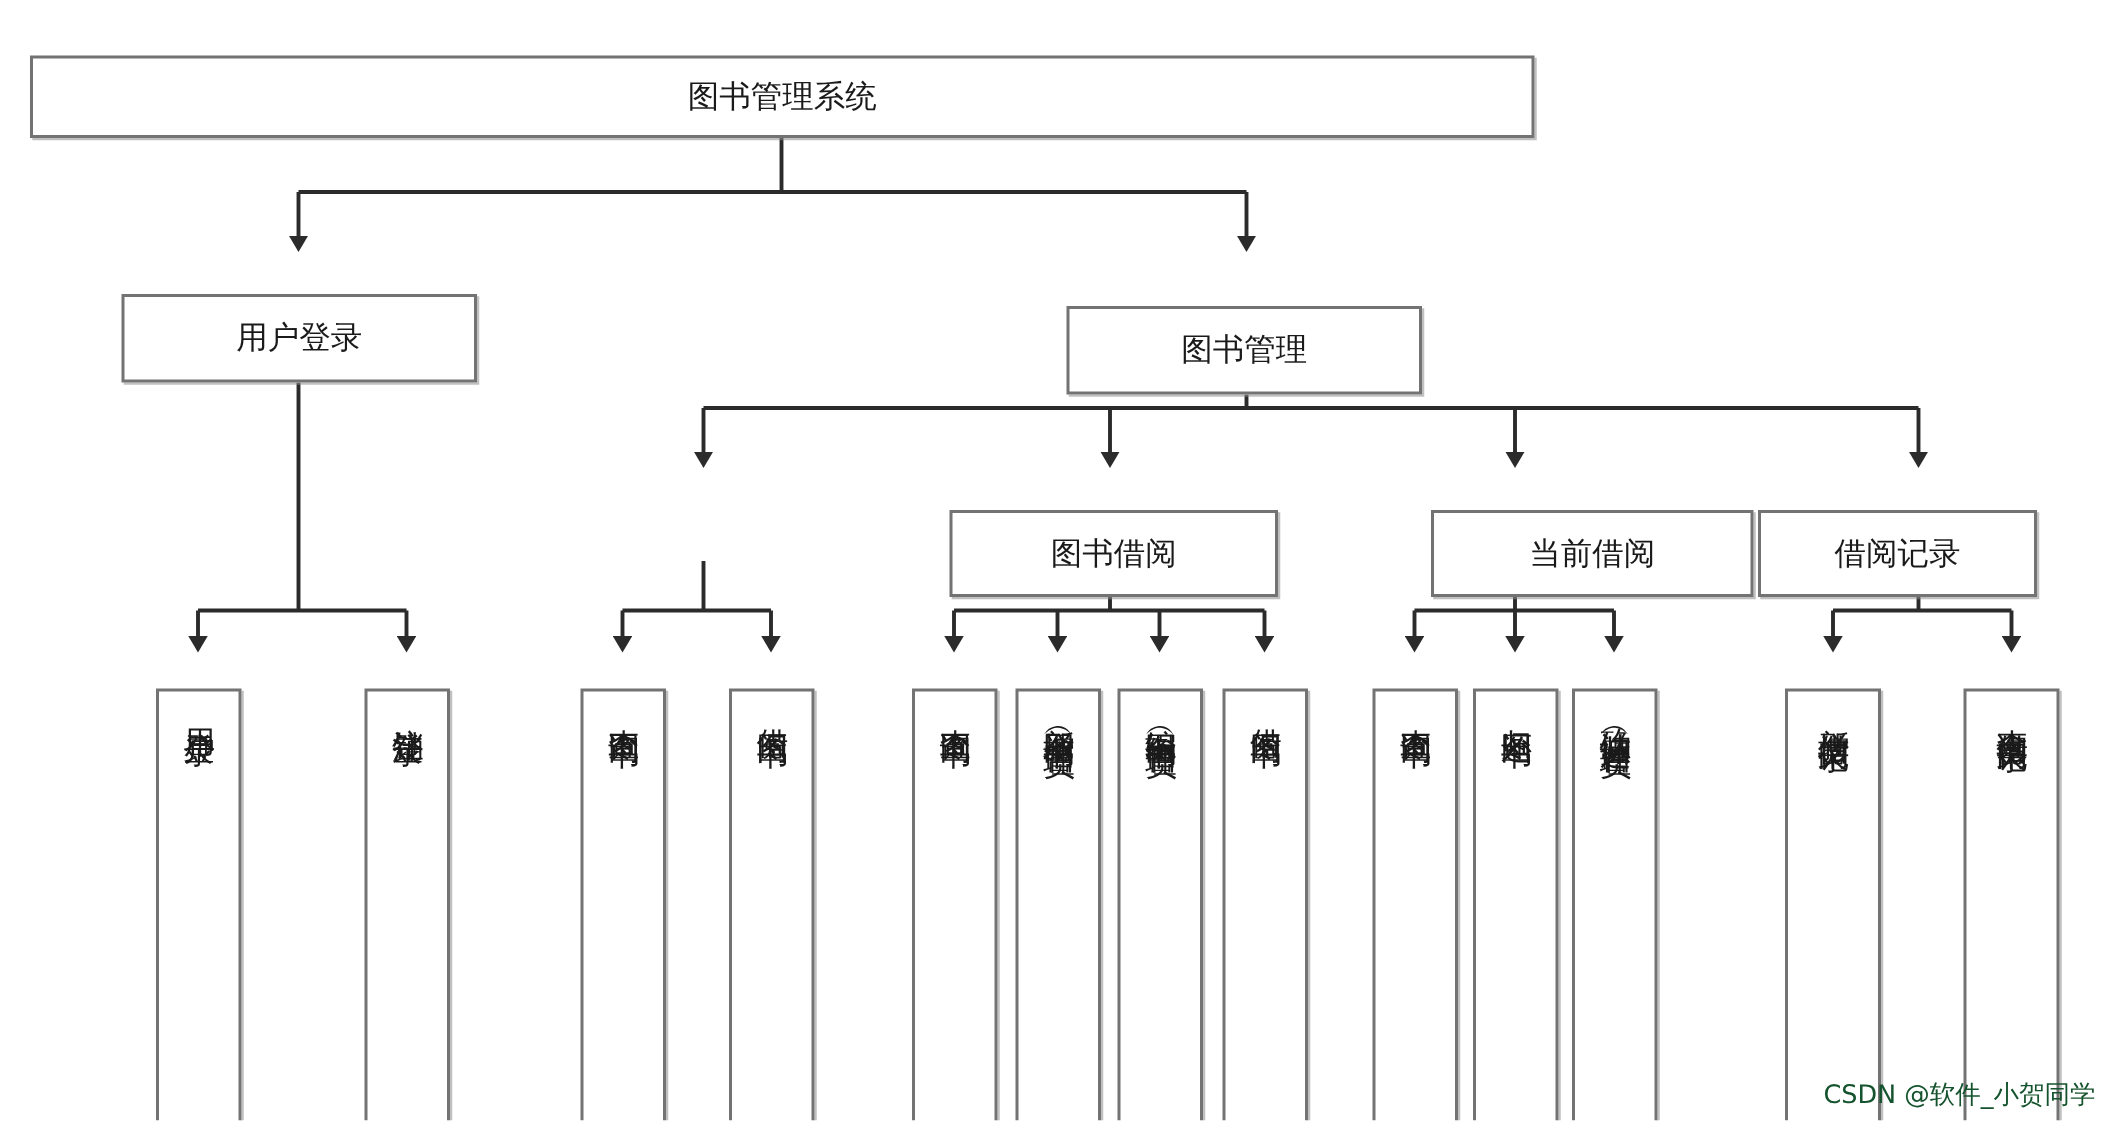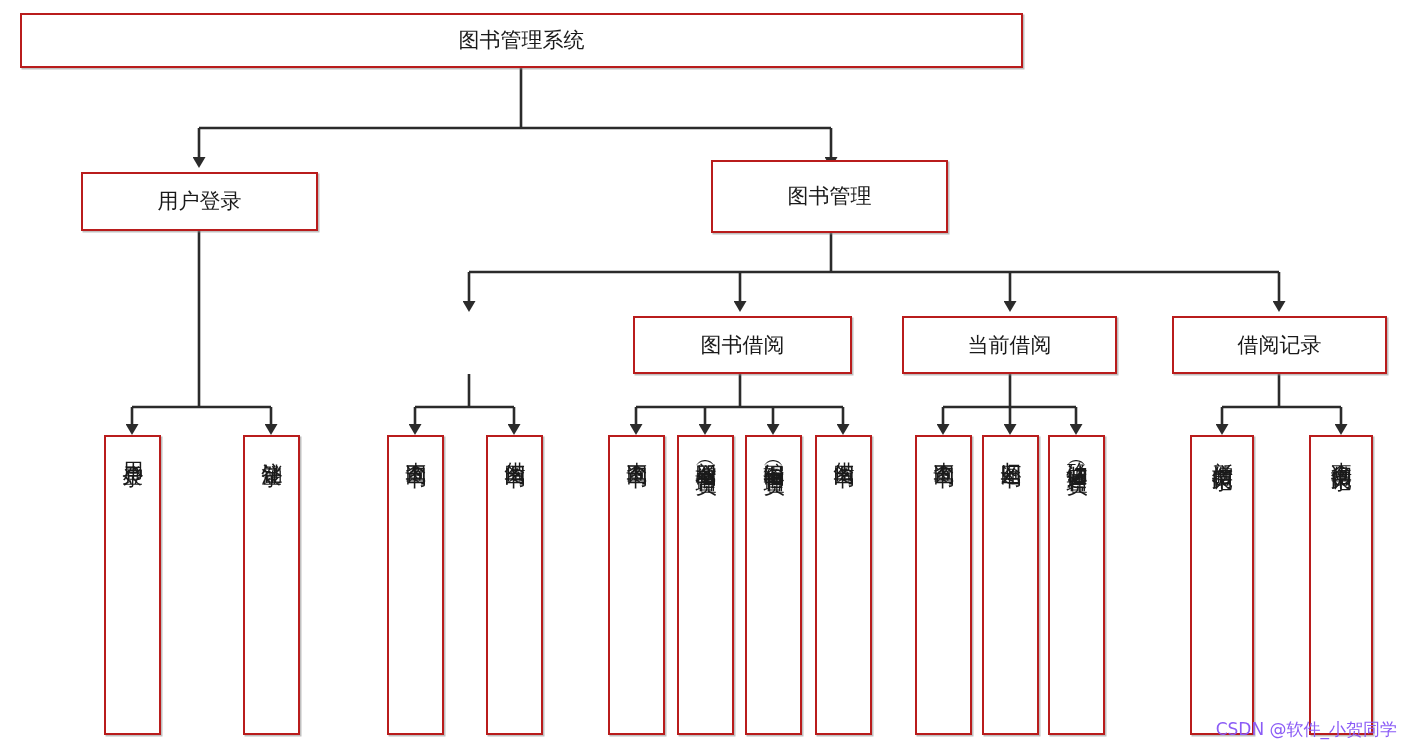--- a/index.html
+++ b/index.html
@@ -22,26 +22,27 @@
     left: 0;
     top: 0;
     width: 1405px;
     height: 747px;
     pointer-events: none;
   }
   .node {
     position: absolute;
     box-sizing: border-box;
     background: #ffffff;
-    border: 2px solid #b91c1c;
+    border: 2px solid #737373;
     box-shadow: 1.5px 1.5px 0 0 rgba(140,140,140,0.55);
     display: flex;
     align-items: center;
     justify-content: center;
     z-index: 2;
+    margin-top: 24px;
   }
   .node .label {
     color: #1a1a1a;
     text-align: center;
     line-height: 1.18;
     white-space: nowrap;
   }
   .node.horiz .label {
     font-size: 21px;
   }
@@ -55,21 +56,21 @@
     text-orientation: upright;
     font-size: 21px;
     letter-spacing: 2px;
     line-height: 1;
   }
   #watermark {
     position: absolute;
     right: 8px;
     bottom: 6px;
     font-size: 17px;
-    color: #8b5cf6;
+    color: #14532d;
     z-index: 5;
     white-space: nowrap;
     font-family: "DejaVu Sans", "Liberation Sans", sans-serif;
   }
 </style>
 </head>
 <body>
 
 <div id="canvas">
 
@@ -123,31 +124,31 @@
     </g>
   </svg>
 
   <div class="node horiz" style="left:20px; top:13px; width:1003px; height:55px;">
     <span class="label">图书管理系统</span>
   </div>
 
   <div class="node horiz" style="left:81px; top:172px; width:237px; height:59px;">
     <span class="label">用户登录</span>
   </div>
-  <div class="node horiz" style="left:711px; top:160px; width:237px; height:73px;">
+  <div class="node horiz" style="left:711px; top:180px; width:237px; height:59px;">
     <span class="label">图书管理</span>
   </div>
 
   <div class="node horiz" style="left:633px; top:316px; width:219px; height:58px;">
     <span class="label">图书借阅</span>
   </div>
-  <div class="node horiz" style="left:902px; top:316px; width:215px; height:58px;">
+  <div class="node horiz" style="left:954px; top:316px; width:215px; height:58px;">
     <span class="label">当前借阅</span>
   </div>
-  <div class="node horiz" style="left:1172px; top:316px; width:215px; height:58px;">
+  <div class="node horiz" style="left:1172px; top:316px; width:186px; height:58px;">
     <span class="label">借阅记录</span>
   </div>
 
   <div class="node vert" style="left:104px; top:435px; width:57px; height:300px;">
     <span class="label">用户登录</span>
   </div>
   <div class="node vert" style="left:243px; top:435px; width:57px; height:300px;">
     <span class="label">注销登录</span>
   </div>
 

